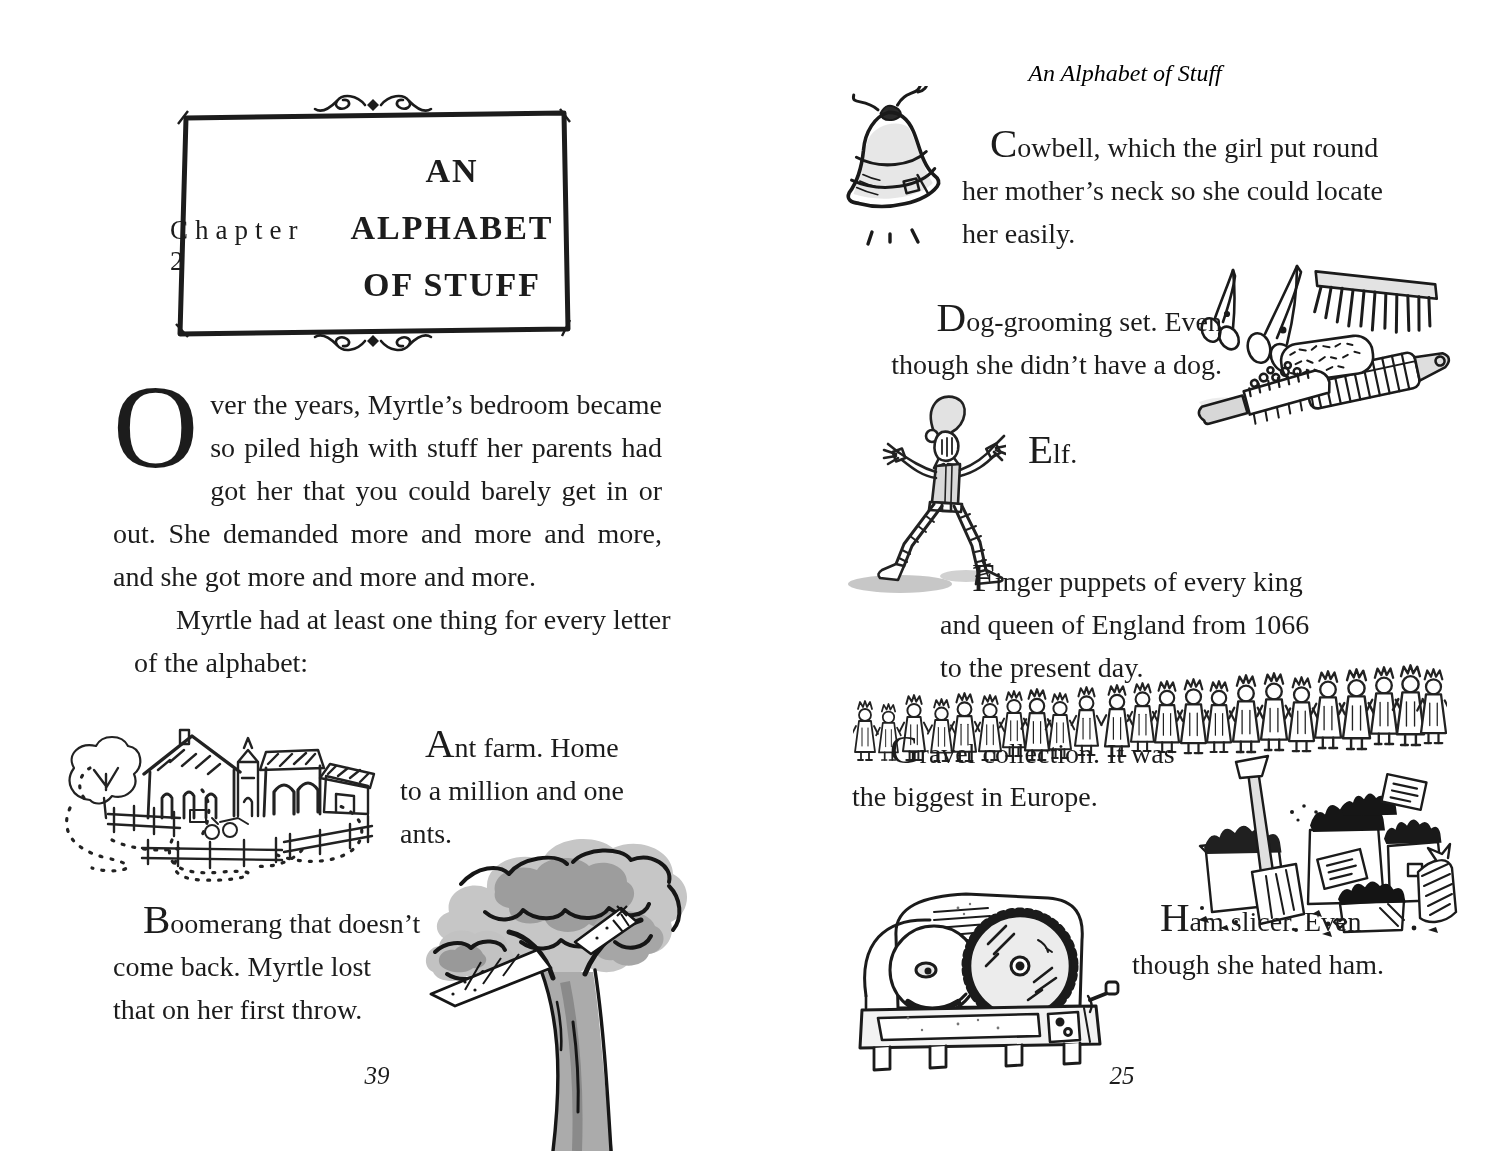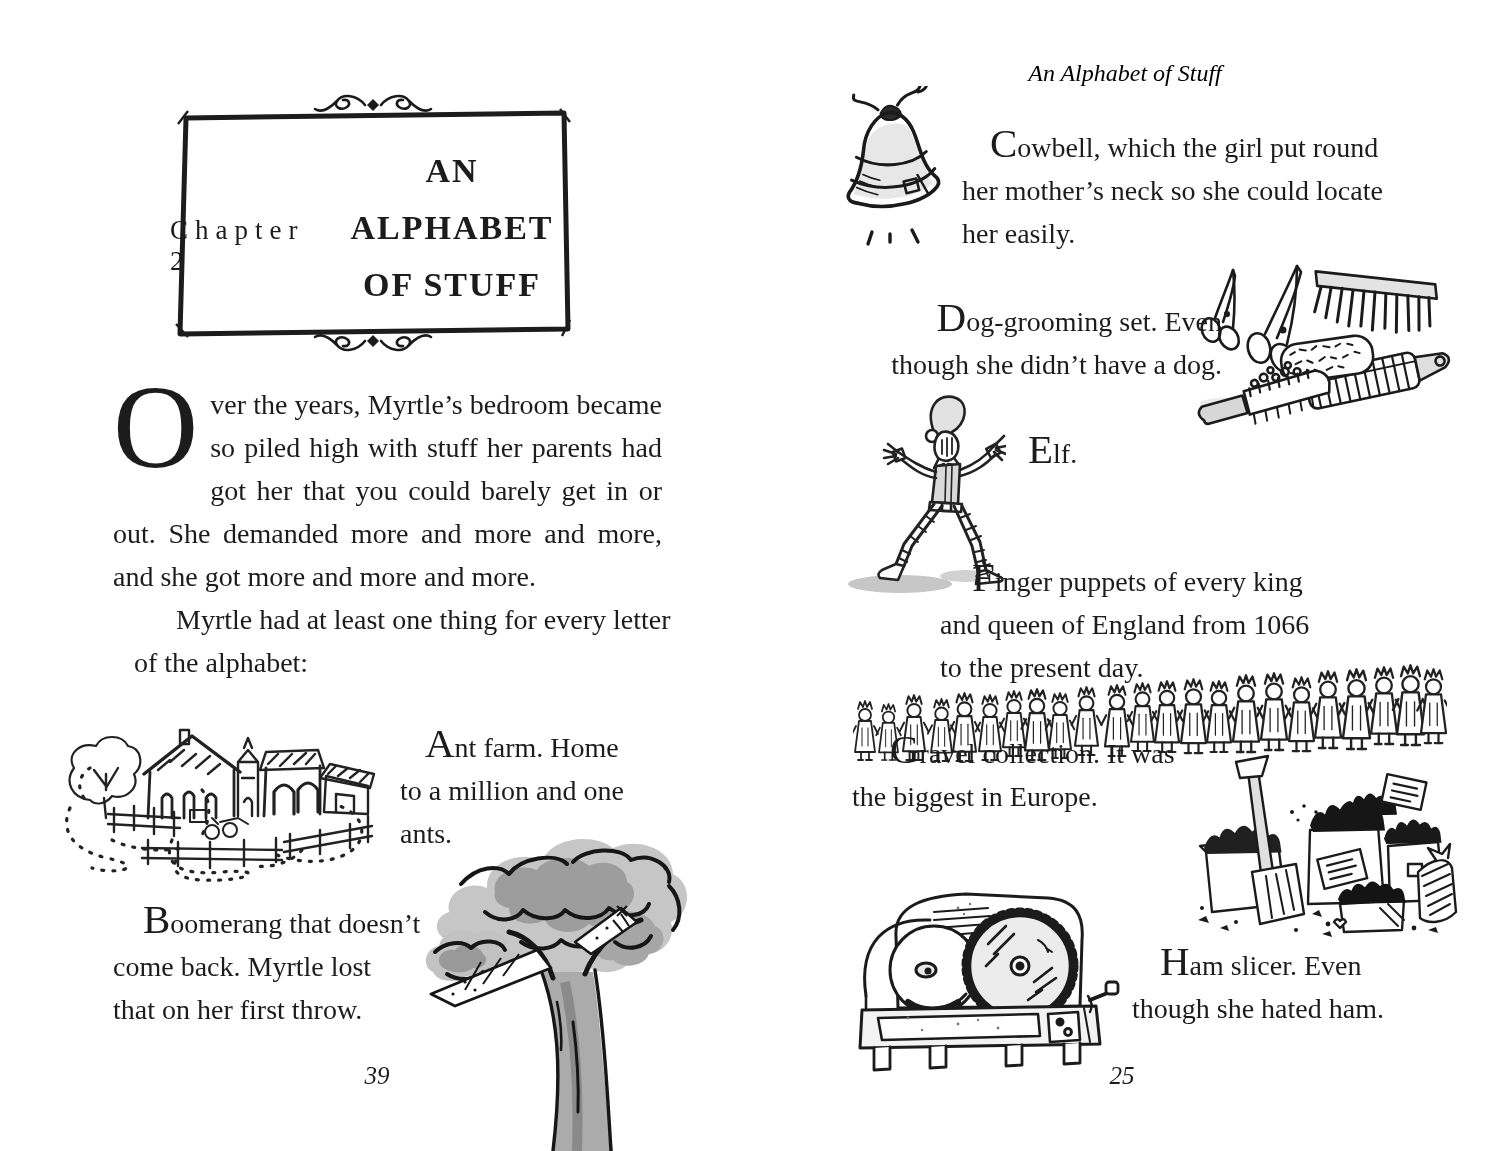--- a/index.html
+++ b/index.html
@@ -406,19 +406,19 @@
           <circle cx="126" cy="36" r="1.2"></circle>
         <circle cx="70" cy="140" r="1.4"></circle>
           <circle cx="120" cy="146" r="1.4"></circle>
           <circle cx="160" cy="150" r="1.4"></circle>
         <circle cx="84" cy="152" r="1.2"></circle>
           <circle cx="140" cy="142" r="1.2"></circle>
       </g>
     </g>
   </svg>
 
-  <div class="entry" style="left:1132px;top:940px;width:300px;text-indent:28px;">
+  <div class="entry" style="left:1132px;top:896px;width:300px;text-indent:28px;">
     <span class="lead-cap">H</span><span>am slicer. Even<br>though she hated ham.</span>
   </div>
 
   <div class="page-number" style="left:1062px;top:1062px;">25</div>
 
 </div>
 
 </body></html>

